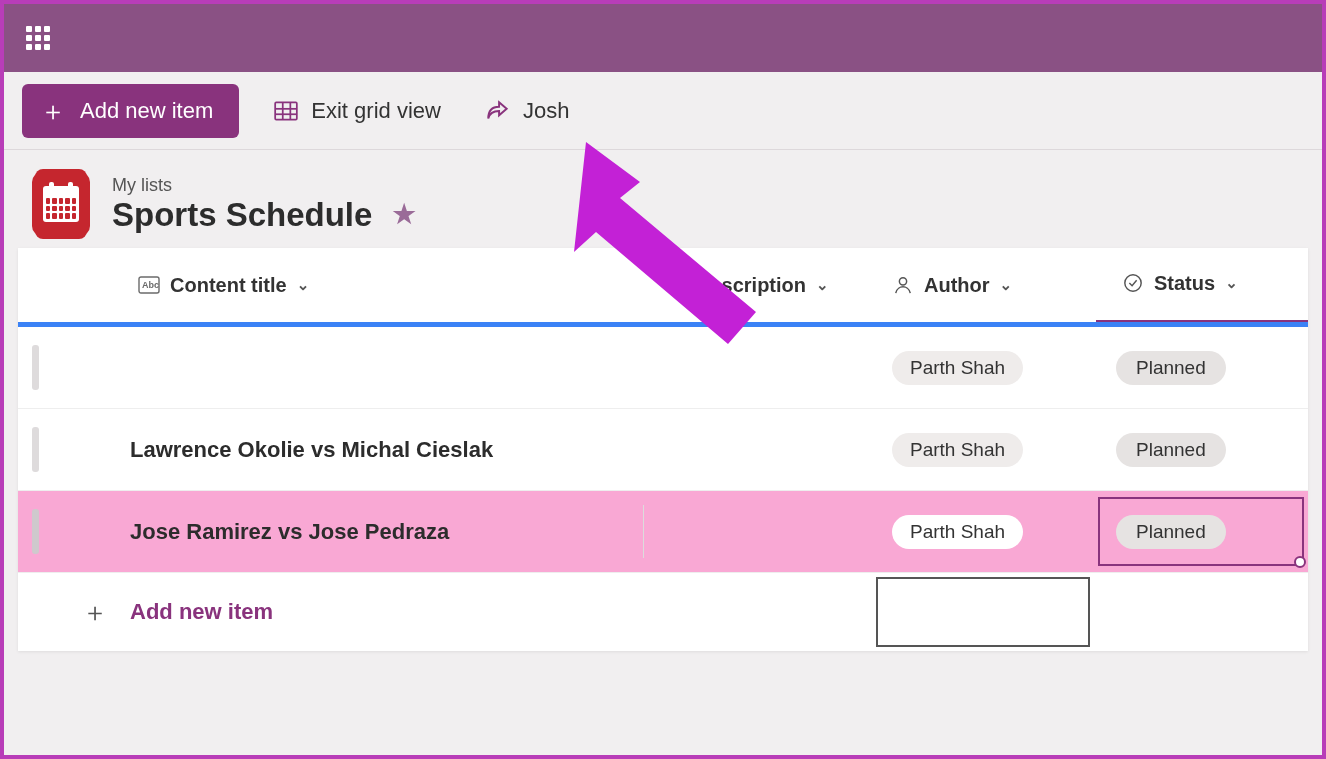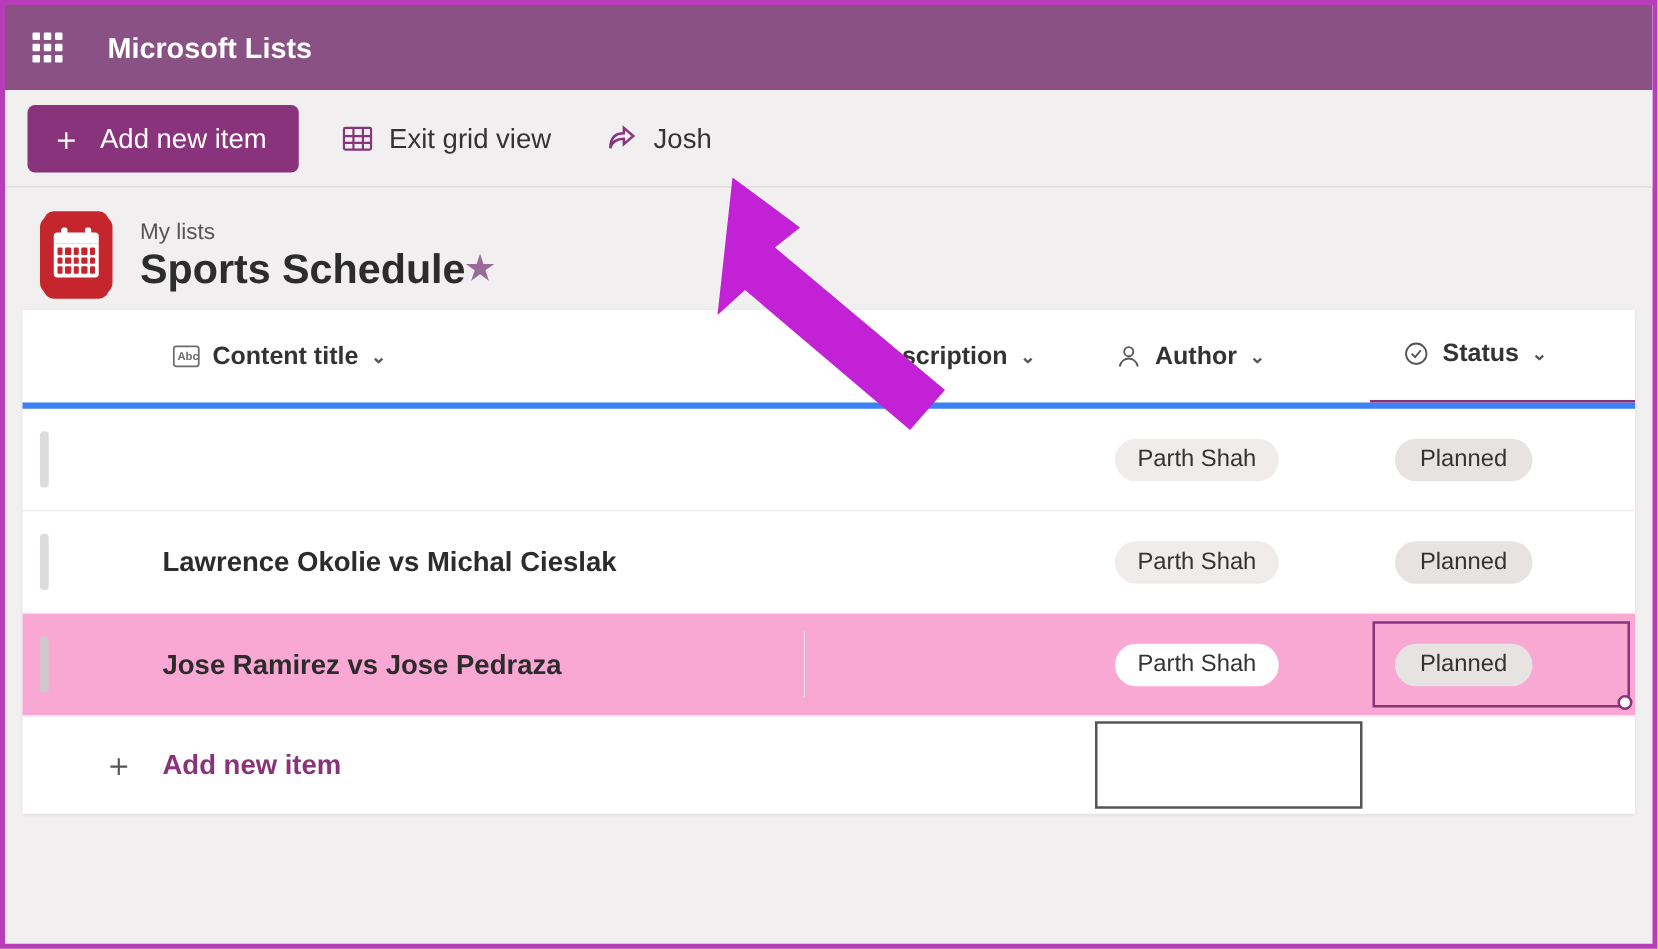--- a/index.html
+++ b/index.html
@@ -24,21 +24,21 @@
   .list-icon { width: 58px; height: 64px; background: #c5262e; border-radius: 10px; position: relative; display: flex; align-items: center; justify-content: center; }
   .list-icon::before { content: ""; position: absolute; top: -3px; bottom: -3px; left: 3px; right: 3px; background: #c5262e; border-radius: 8px; }
   .cal { width: 36px; height: 36px; position: relative; z-index: 1; }
   .cal-top { height: 9px; background: #fff; border-radius: 3px 3px 0 0; position: relative; }
   .cal-top::before,.cal-top::after{content:"";position:absolute;top:-4px;width:5px;height:8px;background:#fff;border-radius:2px;}
   .cal-top::before{left:6px;} .cal-top::after{right:6px;}
   .cal-body { height: 27px; background: #fff; border-radius: 0 0 3px 3px; display: grid; grid-template-columns: repeat(5,1fr); grid-template-rows: repeat(3,1fr); gap: 2px; padding: 3px; }
   .cal-body span { background: #c5262e; border-radius: 1px; }
 
   .title-texts .crumb { color: #555; font-size: 18px; }
-  .title-texts h1 { font-size: 33px; font-weight: 600; color: #2c2c2c; display: flex; align-items: center; gap: 0; }
+  .title-texts h1 { font-size: 33px; font-weight: 600; color: #2c2c2c; display: flex; align-items: center; gap: 20px; }
   .star { color: #9a6b98; font-size: 26px; cursor: pointer; }
 
   
   .grid-area { margin: 0 14px; background: #fff; box-shadow: 0 1px 3px rgba(0,0,0,0.08); }
   .grid-header { height: 79px; display: flex; align-items: center; border-bottom: 5px solid #3b82f6; position: relative; }
   .gh-cell { display: flex; align-items: center; gap: 10px; font-size: 20px; font-weight: 600; color: #333; }
   .gh-cell .chev { font-size: 15px; color: #555; }
   .gh-title  { position: absolute; left: 120px; }
   .gh-desc   { position: absolute; left: 646px; }
   .gh-author { position: absolute; left: 874px; }
@@ -81,21 +81,20 @@
         <span></span>
         <span></span>
         <span></span>
         <span></span>
         <span></span>
         <span></span>
         <span></span>
         <span></span>
       </div>
   </div>
-  <div class="app-name">Microsoft Lists</div>
 </div>
 
 <div class="command-bar">
   <button class="add-btn">
     <span class="plus">＋</span>
     <span>Add new item</span>
   </button>
 
   <button class="cmd">
     <svg class="ico" viewBox="0 0 24 24" fill="none" stroke="#89337d" stroke-width="1.6">

